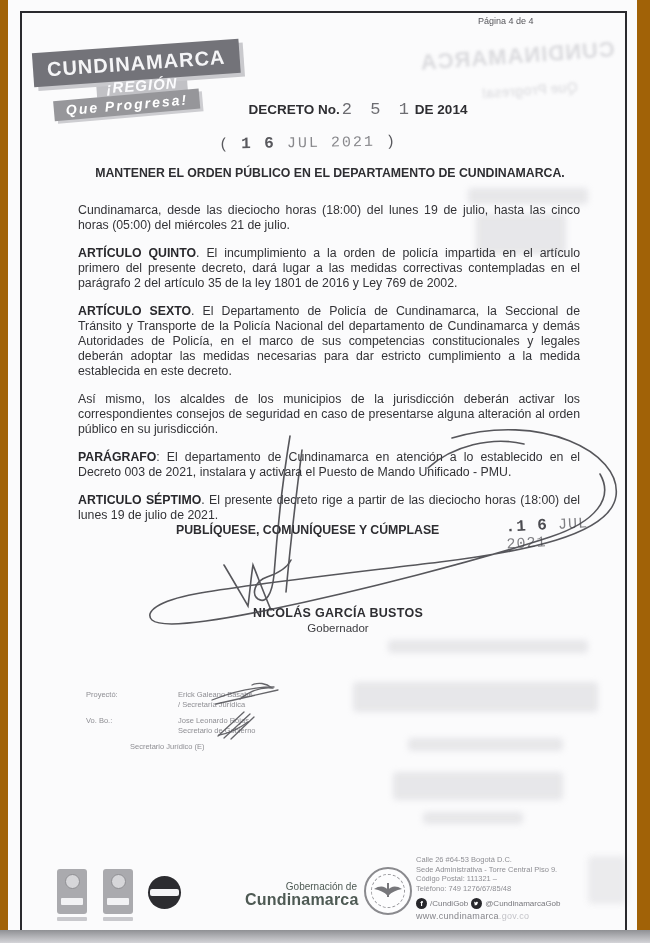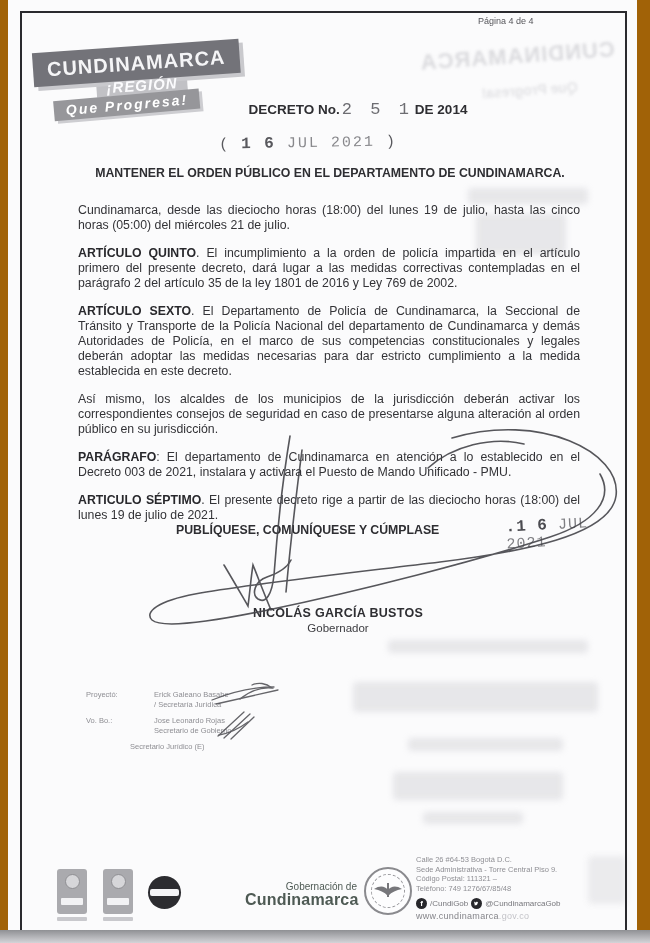--- a/index.html
+++ b/index.html
@@ -47,21 +47,21 @@
 
   .publish{position:absolute;left:168px;top:523px;font-weight:bold;font-size:12.3px;color:#2e2e32;}
   .stamp2{position:absolute;left:498px;top:515px;font-family:"Liberation Mono",monospace;
           font-size:15px;color:#4c4c51;letter-spacing:1px;transform:rotate(-3deg);}
   .signer{position:absolute;left:90px;top:606px;width:480px;text-align:center;}
   .signer-name{font-weight:bold;font-size:12.5px;letter-spacing:.3px;color:#2e2e32;}
   .signer-title{font-size:11.5px;margin-top:2px;color:#3c3c40;}
 
   
   .approvals{position:absolute;left:78px;top:690px;font-size:7.5px;line-height:9.5px;color:#8e8e93;}
-  .appr-row{display:flex;margin-bottom:7px;}
+  .appr-row{display:flex;margin-bottom:7px;gap:24px;}
   .appr-label{width:44px;flex:none;}
   .appr-name div{white-space:nowrap;padding-left:24px;}
   .appr-last{margin-left:44px;margin-top:2px;}
 
   
   .badge{position:absolute;top:869px;width:30px;height:45px;background:#aaaaae;border-radius:3px;}
   .badge-emblem{width:13px;height:13px;border-radius:50%;background:#d6d6d9;margin:5px auto 0;
                 border:1px solid #8f8f93;}
   .badge-band{width:22px;height:7px;background:#f2f2f4;margin:9px auto 0;border-radius:1px;}
   .badge-cap{position:absolute;top:917px;width:30px;height:4px;background:#c9c9cd;border-radius:1px;}

